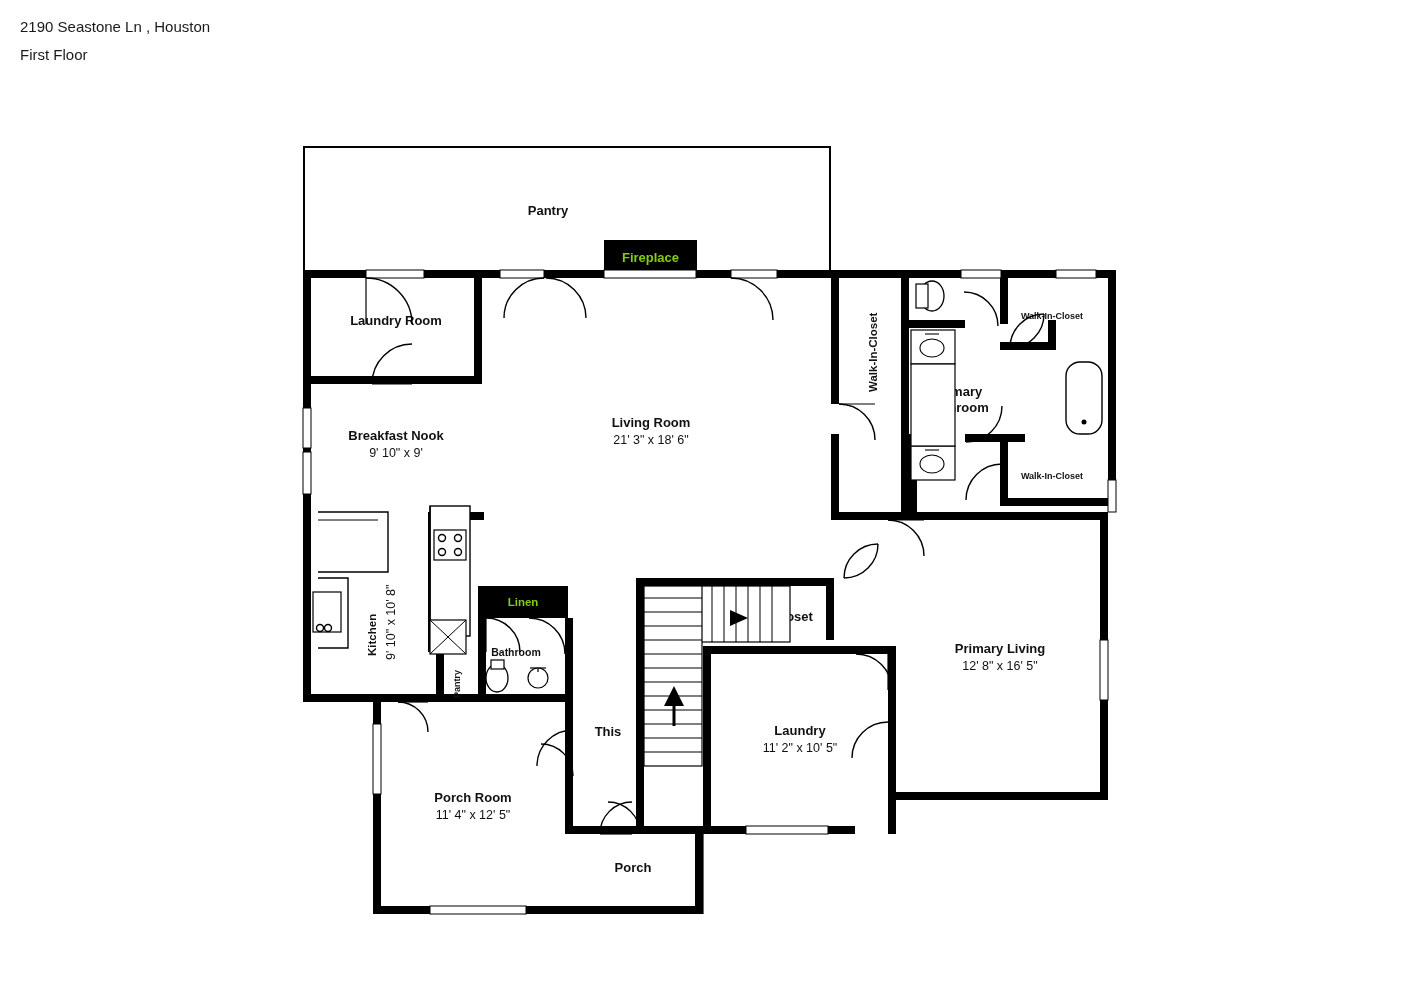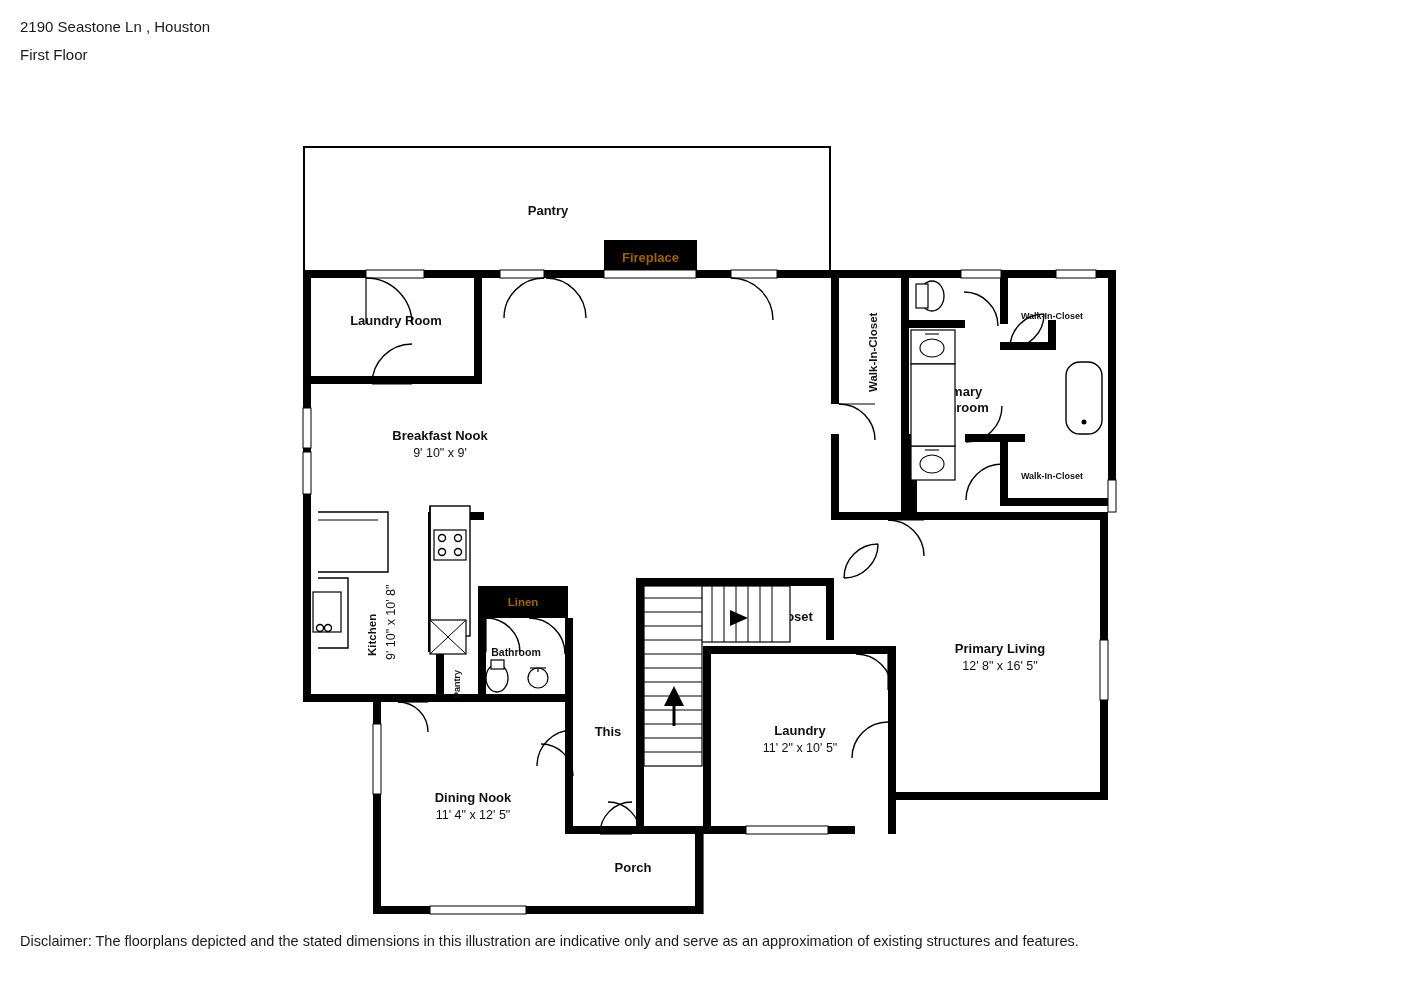--- a/index.html
+++ b/index.html
@@ -93,21 +93,21 @@
     font-size: 11.5px;
     font-weight: bold;
     color: #111111;
     white-space: nowrap;
     transform: rotate(-90deg);
     transform-origin: left top;
   }
   .blackbox {
     position: absolute;
     background: #000000;
-    color: #a16207;
+    color: #84cc16;
     font-size: 13px;
     font-weight: bold;
     display: flex;
     align-items: center;
     justify-content: center;
   }
   .blackbox.small {
     font-size: 11.5px;
   }
   svg.overlay {
@@ -191,25 +191,29 @@
   <div class="wall" style="left:896px; top:792px; width:212px; height:8px;"></div>
 
   <div class="room-label" style="left:468px; top:203px; width:160px;">
     <span>Pantry</span>
   </div>
 
   <div class="room-label" style="left:306px; top:313px; width:180px;">
     <span>Laundry Room</span>
   </div>
 
-  <div class="room-label" style="left:303px; top:428px; width:186px;padding-left:44px;">
+  <div class="room-label" style="left:303px; top:428px; width:186px;">
     <span>Breakfast Nook</span>
     <span class="dim">9' 10" x 9'</span>
   </div>
 
+  <div class="room-label" style="left:563px; top:415px; width:176px;">
+    <span>Living Room</span>
+    <span class="dim">21' 3" x 18' 6"</span>
+  </div>
 
   <div class="vert-label" style="left:366px; top:656px;">
     <span>Kitchen</span>
   </div>
   <div class="vert-label" style="left:384px; top:660px; font-weight:normal; font-size:12.5px;">
     <span>9' 10" x 10' 8"</span>
   </div>
 
   <div class="vert-label" style="left:452px; top:698px; font-size:9px;">
     <span>Pantry</span>
@@ -217,21 +221,21 @@
 
   <div class="small-label" style="left:466px; top:646px; width:100px;">
     <span>Bathroom</span>
   </div>
 
   <div class="room-label" style="left:558px; top:724px; width:100px;">
     <span>This</span>
   </div>
 
   <div class="room-label" style="left:385px; top:790px; width:176px;">
-    <span>Dining Nook</span>
+    <span>Porch Room</span>
     <span class="dim">11' 4" x 12' 5"</span>
   </div>
 
   <div class="room-label" style="left:573px; top:860px; width:120px;">
     <span>Porch</span>
   </div>
 
   <div class="room-label" style="left:712px; top:723px; width:176px;">
     <span>Laundry</span>
     <span class="dim">11' 2" x 10' 5"</span>
@@ -389,14 +393,13 @@
 
       <rect x="1100" y="640" width="8" height="60" fill="#fff" stroke="#000" stroke-width="1"></rect>
       <rect x="1108" y="480" width="8" height="32" fill="#fff" stroke="#000" stroke-width="1"></rect>
 
       <line x1="703" y1="834" x2="703" y2="914" stroke-width="1.2"></line>
     </g>
   </svg>
 </div>
 
 <div id="disclaimer">
-  <div>Disclaimer: The floorplans depicted and the stated dimensions in this illustration are indicative only and serve as an approximation of existing structures and features.</div>
 </div>
 
 </body></html>

